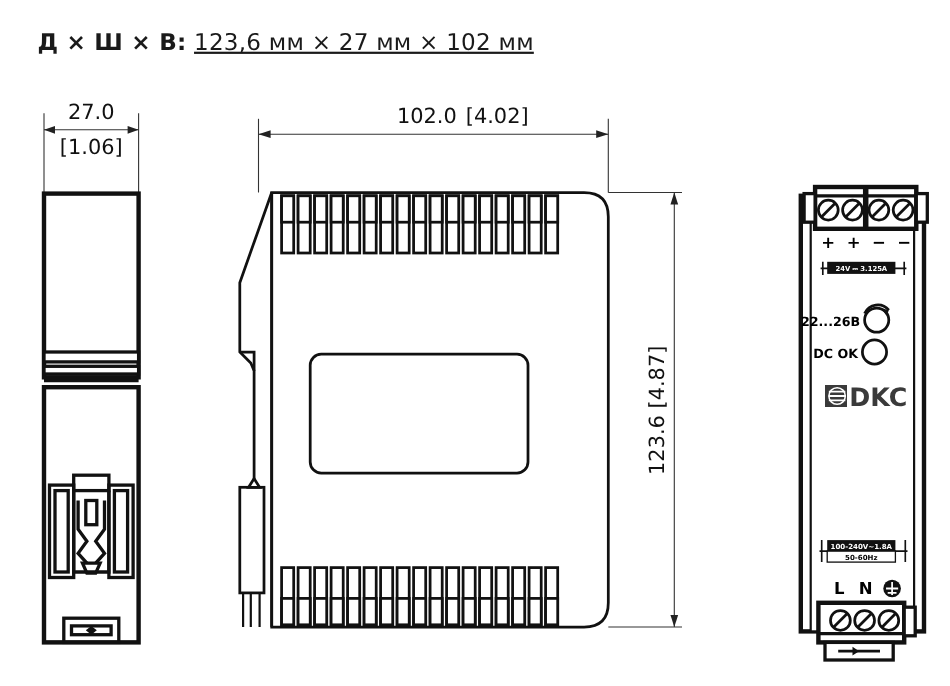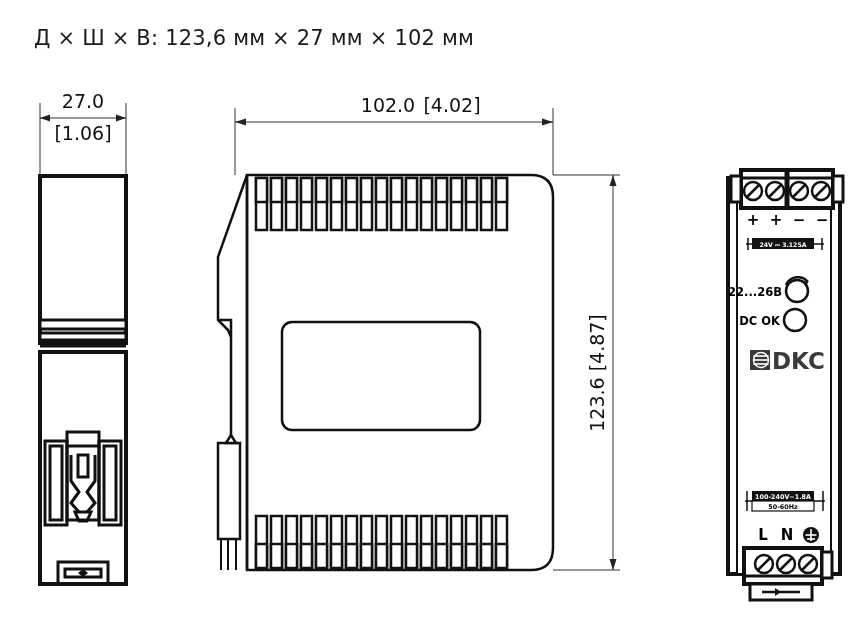--- a/index.html
+++ b/index.html
@@ -23,24 +23,25 @@
   .title {
     position: absolute;
     left: 34px;
     top: 26px;
     font-size: 21px;
     color: #1a1a1a;
     letter-spacing: 0.2px;
     white-space: nowrap;
   }
   .title .lbl {
-    font-weight: normal;
+    font-weight: bold;
   }
   .title .val {
     font-weight: normal;
+    text-decoration: underline;
   }
   svg { display: block; }
   .dimtext {
     font-family: "DejaVu Sans", "Liberation Sans", sans-serif;
     font-size: 19px;
     fill: #111111;
   }
   .pnl-text {
     font-family: "DejaVu Sans", "Liberation Sans", sans-serif;
     fill: #000000;

